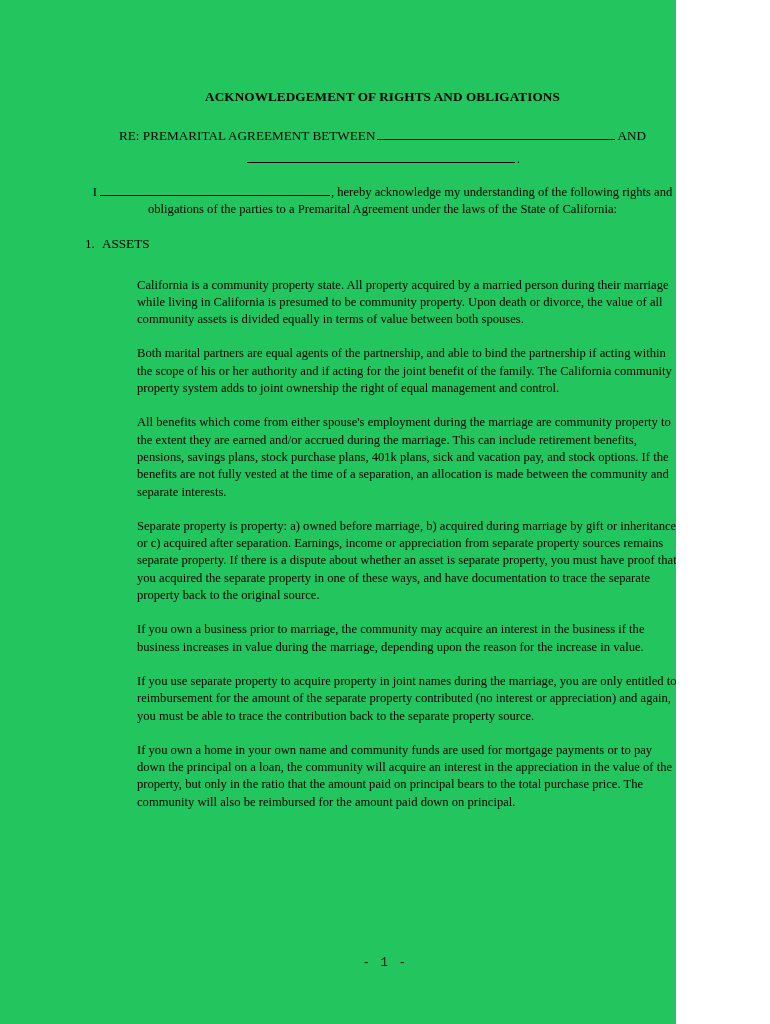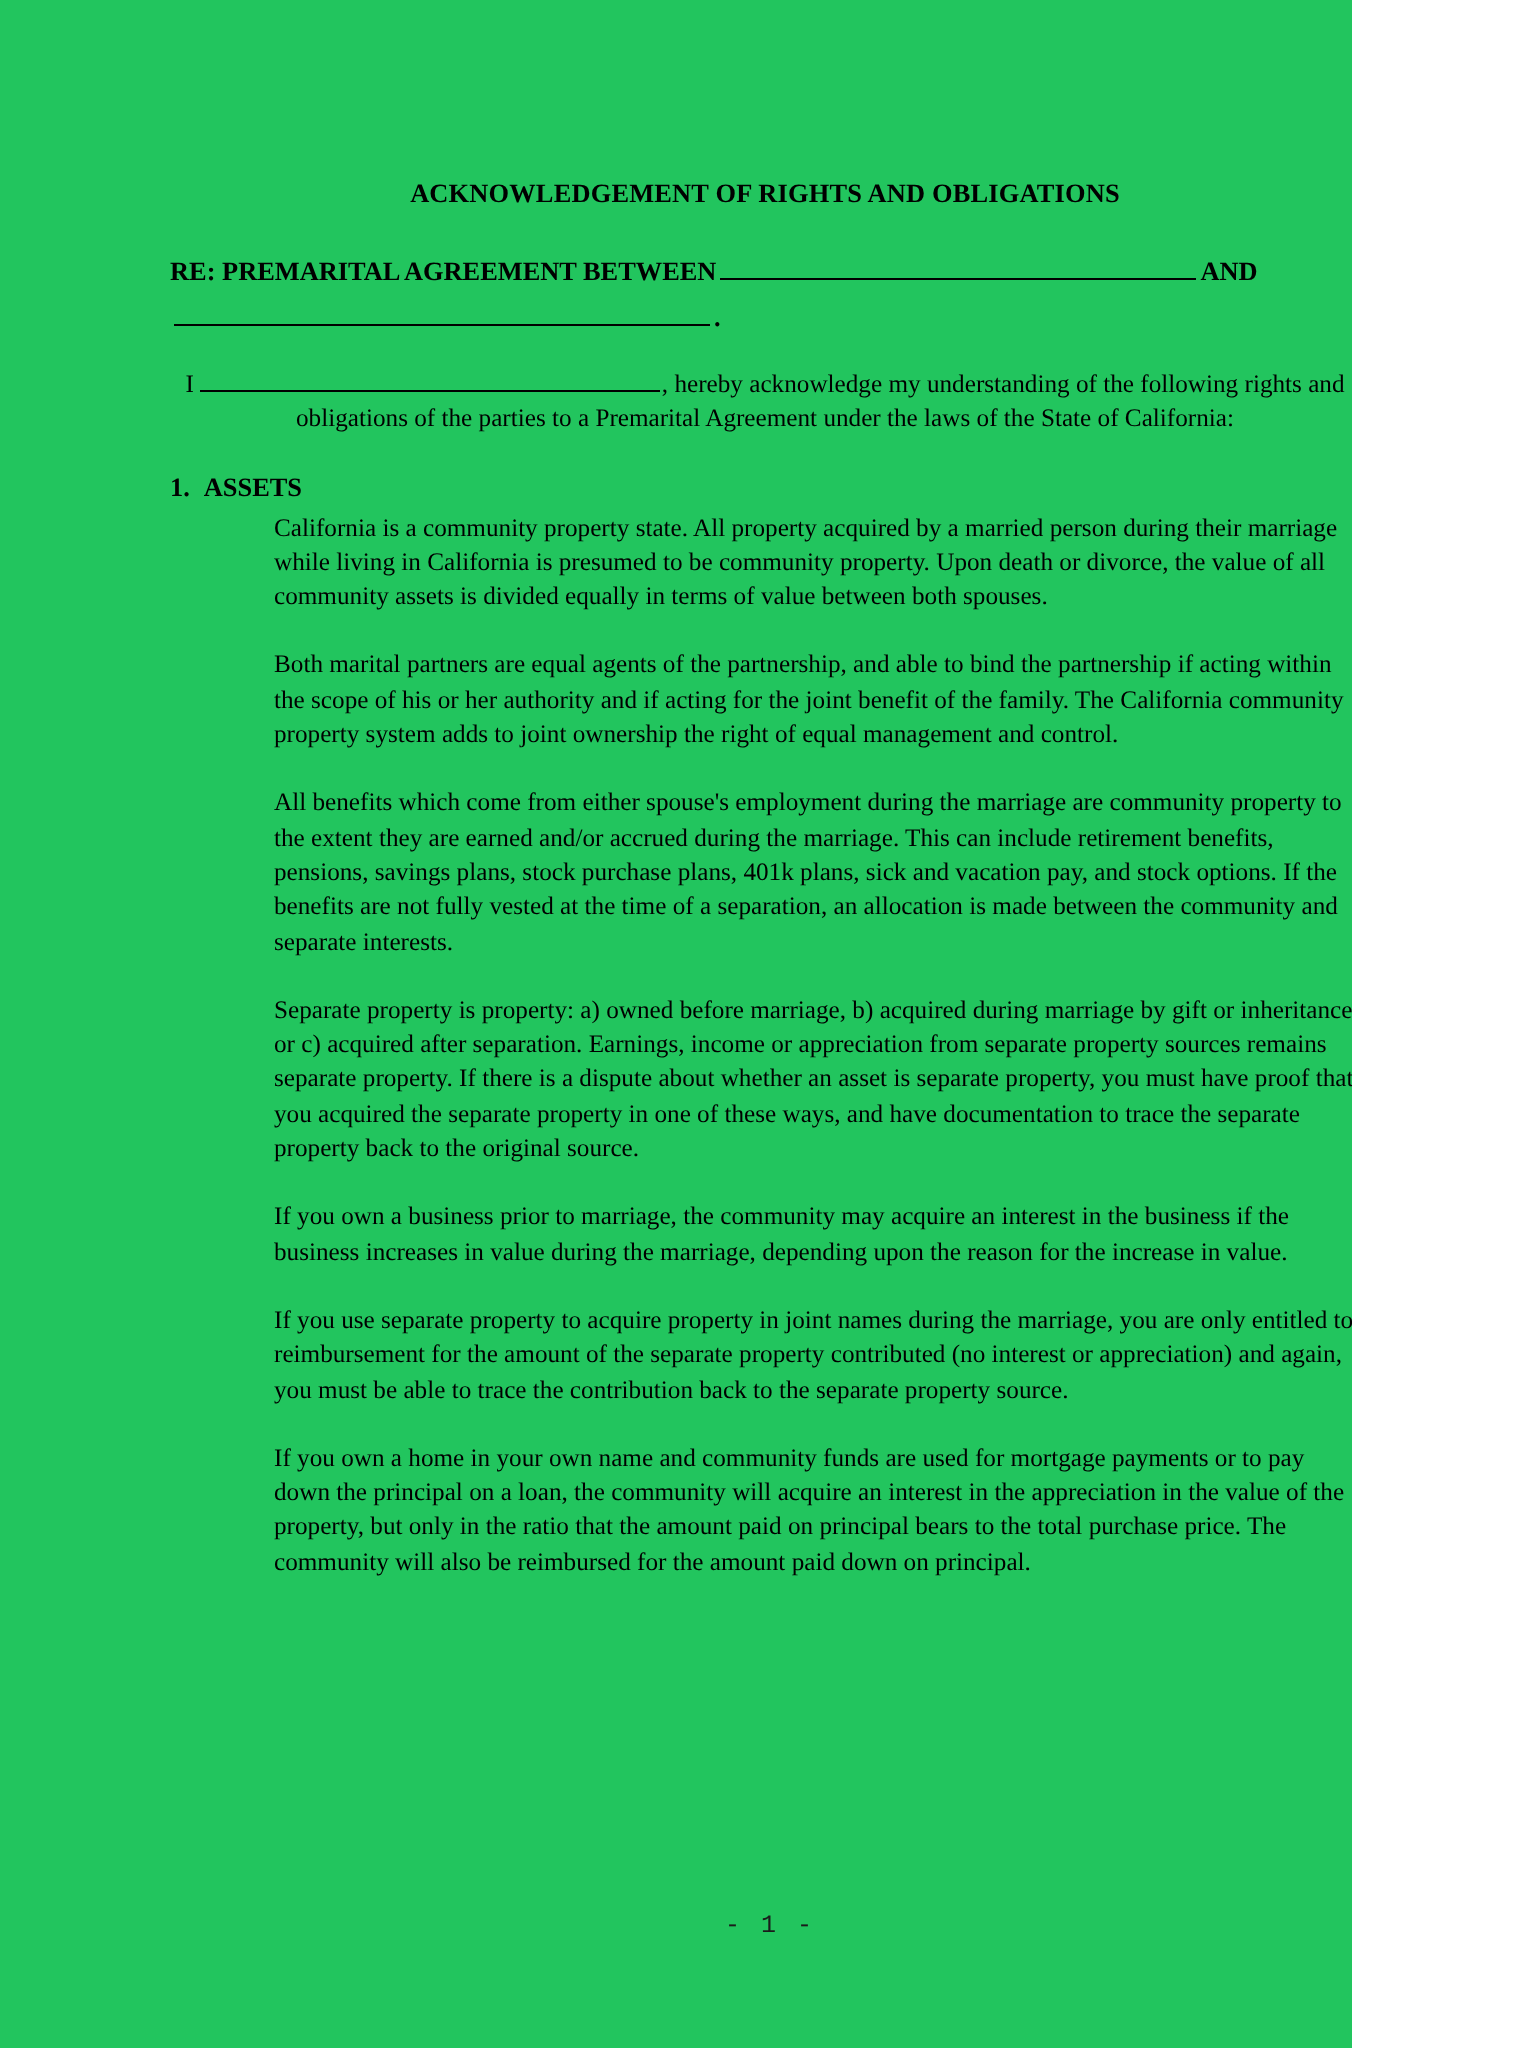--- a/index.html
+++ b/index.html
@@ -38,24 +38,25 @@
     text-align: center;
     font-weight: bold;
     font-size: 13.2px;
     letter-spacing: 0.1px;
     line-height: 17px;
     margin: 0 0 19px 0;
   }
 
   
   .re-block {
-    font-weight: bold;
+    font-weight: normal;
     font-size: 13.2px;
     line-height: 23px;
     margin: 0 0 14px 0;
+    text-align: center;
   }
   .re-line {
     white-space: nowrap;
   }
   .blank {
     display: inline-block;
     border-bottom: 1.6px solid #000;
     vertical-align: baseline;
     height: 0.82em;
     margin: 0 2px;
@@ -72,24 +73,24 @@
   }
   .blank-intro {
     width: 230px;
     border-bottom: 1.1px solid #000;
     height: 0.78em;
     margin: 0 1px 0 3px;
   }
 
   
   .section-heading {
-    font-weight: bold;
+    font-weight: normal;
     font-size: 13.2px;
     line-height: 17px;
-    margin: 0 0 4px 0;
+    margin: 0 0 25px 0;
   }
   .section-heading .num {
     margin-right: 7px;
   }
 
   
   .body-list {
     margin: 0;
     padding: 0;
     list-style: none;

